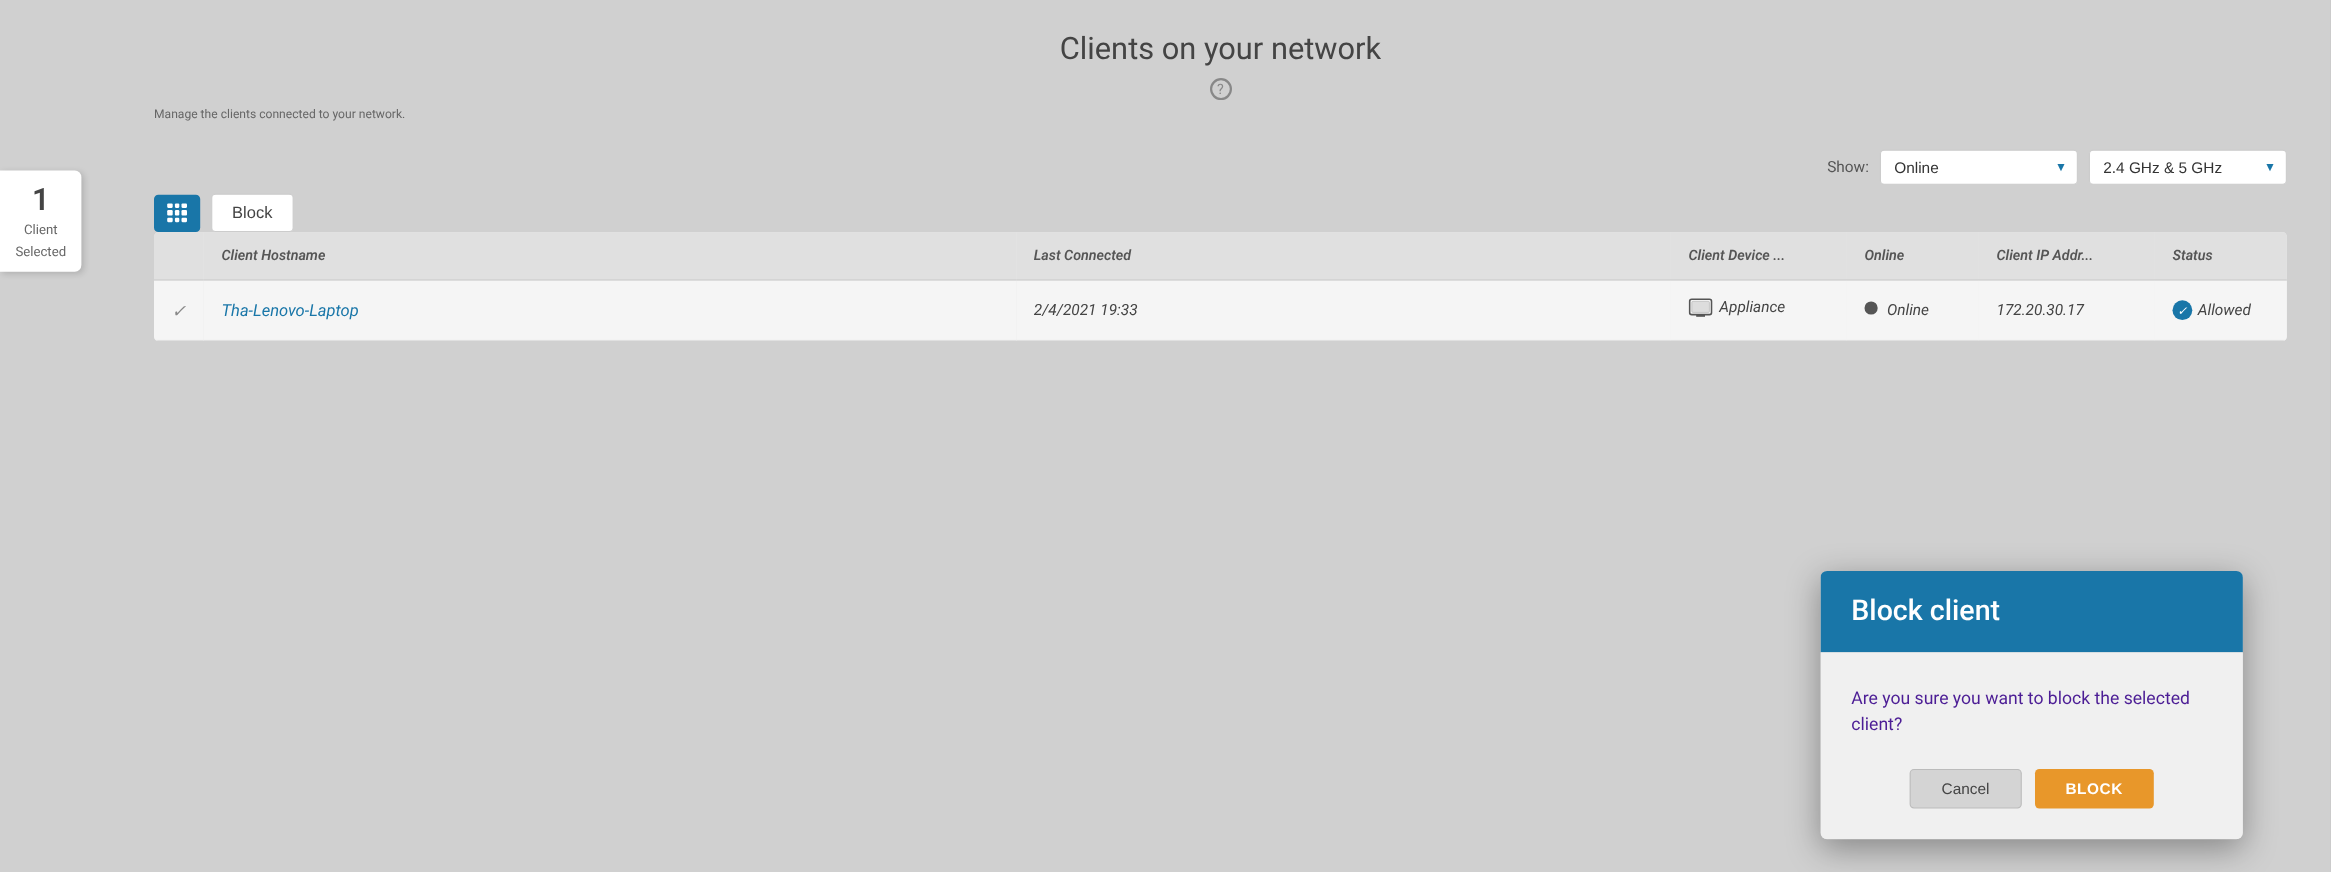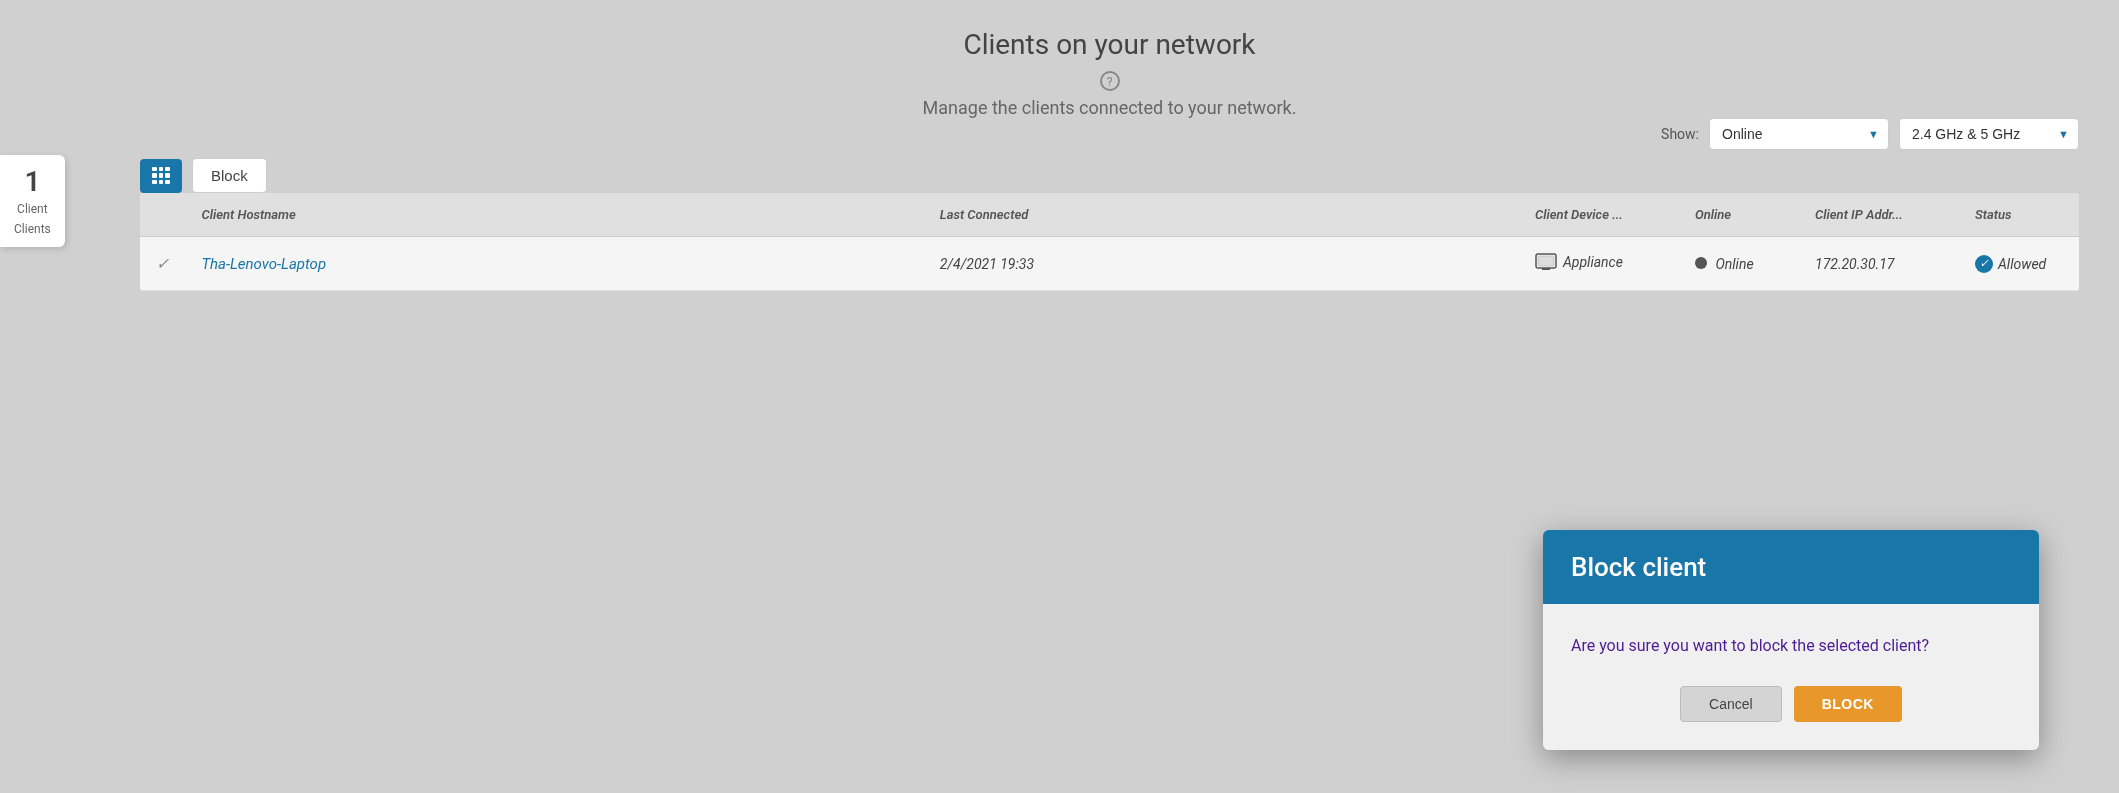--- a/index.html
+++ b/index.html
@@ -24,23 +24,23 @@
       font-weight: 400;
       color: #444;
       display: flex;
       align-items: center;
       gap: 10px;
       margin-bottom: 6px;
       flex-direction: column;
     }
 
     .page-subtitle {
-      font-size: 18px;
+      font-size: 11px;
       color: #666;
-      text-align: center;
+      margin-bottom: 26px;
     }
 
     .help-icon {
       width: 20px;
       height: 20px;
       border: 2px solid #888;
       border-radius: 50%;
       display: inline-flex;
       align-items: center;
       justify-content: center;
@@ -239,22 +239,22 @@
       right: 0;
       bottom: 0;
       background: transparent;
       z-index: 100;
       pointer-events: none;
     }
 
     .modal-dialog {
       position: absolute;
       right: 80px;
-      bottom: 43px;
-      width: 496px;
+      bottom: 30px;
+      width: 384px;
       border-radius: 6px;
       overflow: hidden;
       box-shadow: 0 8px 30px rgba(0,0,0,0.35);
       pointer-events: all;
     }
 
     .modal-header {
       background: #1976a8;
       padding: 22px 28px;
     }
@@ -321,21 +321,21 @@
   </style>
 </head>
 <body>
 
 <div class="main-content">
 
   <div class="client-selected-badge">
     <span class="num">1</span>
     <span class="label">
       <span>Client</span><br>
-      <span>Clients</span>
+      <span>Selected</span>
     </span>
   </div>
 
   <div class="page-title">
     <span>Clients on your network</span>
     <span class="help-icon">?</span>
   </div>
   <div class="page-subtitle">Manage the clients connected to your network.</div>
 
   <div class="filter-row">

